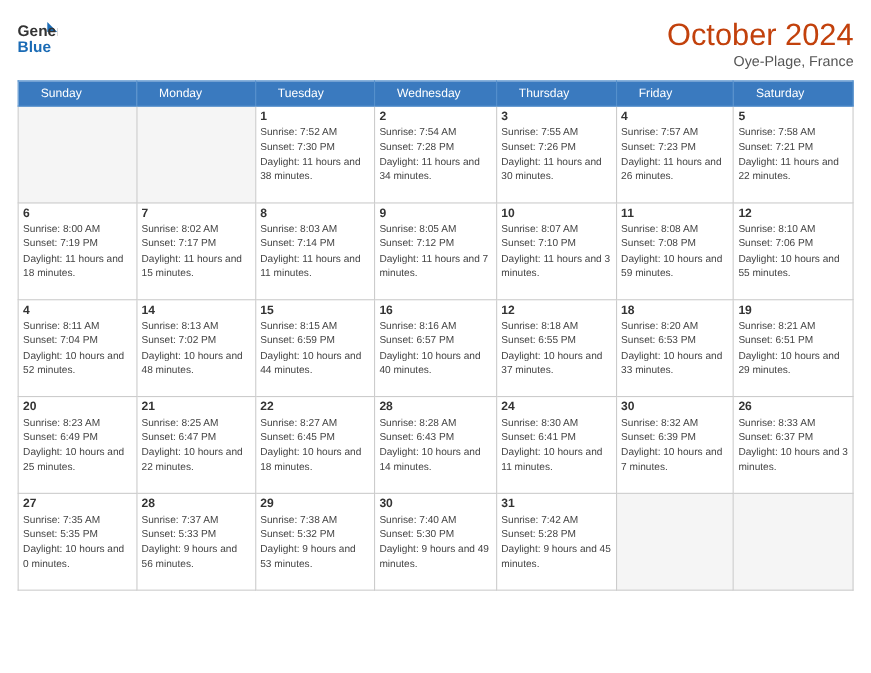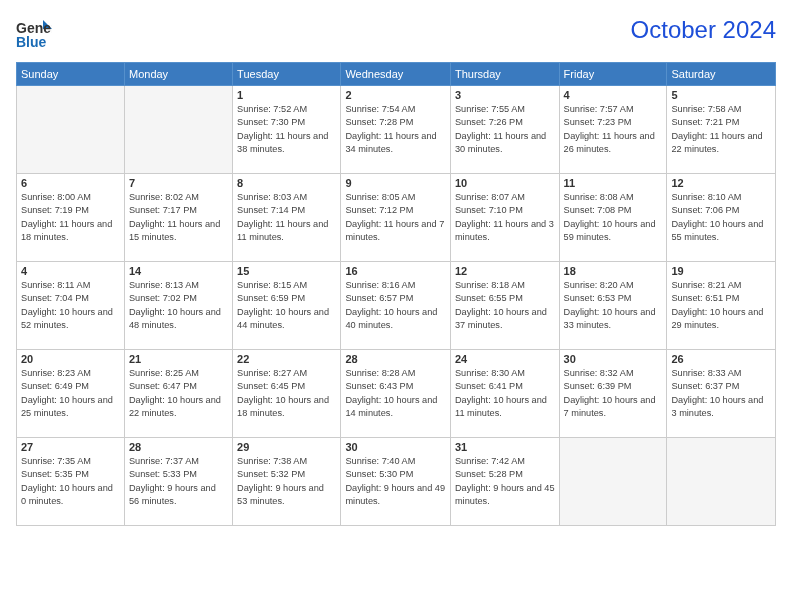--- a/index.html
+++ b/index.html
@@ -24,37 +24,37 @@
     }
     .logo {
       display: flex;
       align-items: center;
       gap: 2px;
     }
     .title-block {
       text-align: right;
     }
     .month-title {
-      font-size: 24px;
+      font-size: 28px;
       font-weight: normal;
-      color: #1d4ed8;
+      color: #c2410c;
     }
     .location {
       font-size: 13px;
       color: #555;
     }
     .calendar {
       width: 100%;
       border-collapse: collapse;
       font-size: 9.5px;
     }
     .calendar thead th {
       background: #3a7abf;
       color: #fff;
-      padding: 5px 4px;
+      padding: 5px 20px;
       text-align: left;
       font-size: 11px;
       font-weight: normal;
       border: 1px solid #5590cc;
     }
     .calendar tbody td {
       border: 1px solid #ccc;
       vertical-align: top;
       padding: 3px 4px;
       width: 113px;
@@ -87,20 +87,21 @@
   <div class="header">
     <div class="logo">
         <svg width="36" height="36" viewBox="0 0 36 36">
           <polygon points="27,4 36,13 27,13" fill="#1a6bb5"></polygon>
           <text x="0" y="17" font-size="14" font-weight="bold" fill="#333" font-family="Arial">General</text>
           <text x="0" y="31" font-size="14" font-weight="bold" fill="#1a6bb5" font-family="Arial">Blue</text>
         </svg>
       </div>
     <div class="title-block">
       <div class="month-title">October 2024</div>
+      <div class="location">Oye-Plage, France</div>
     </div>
   </div>
 
   <table class="calendar">
     <thead>
       <tr>
       <th>Sunday</th>
           <th>Monday</th>
           <th>Tuesday</th>
           <th>Wednesday</th>

